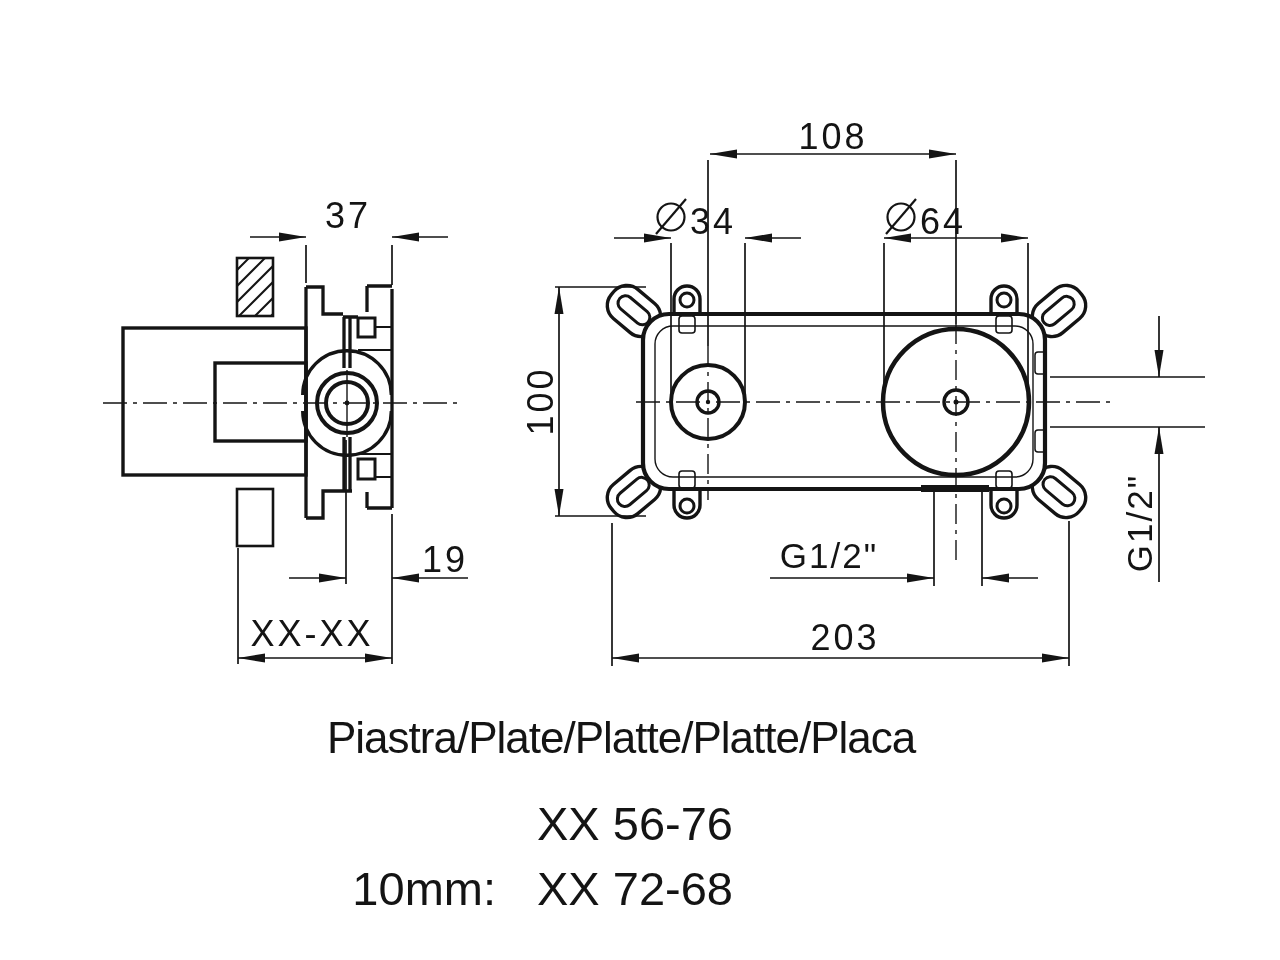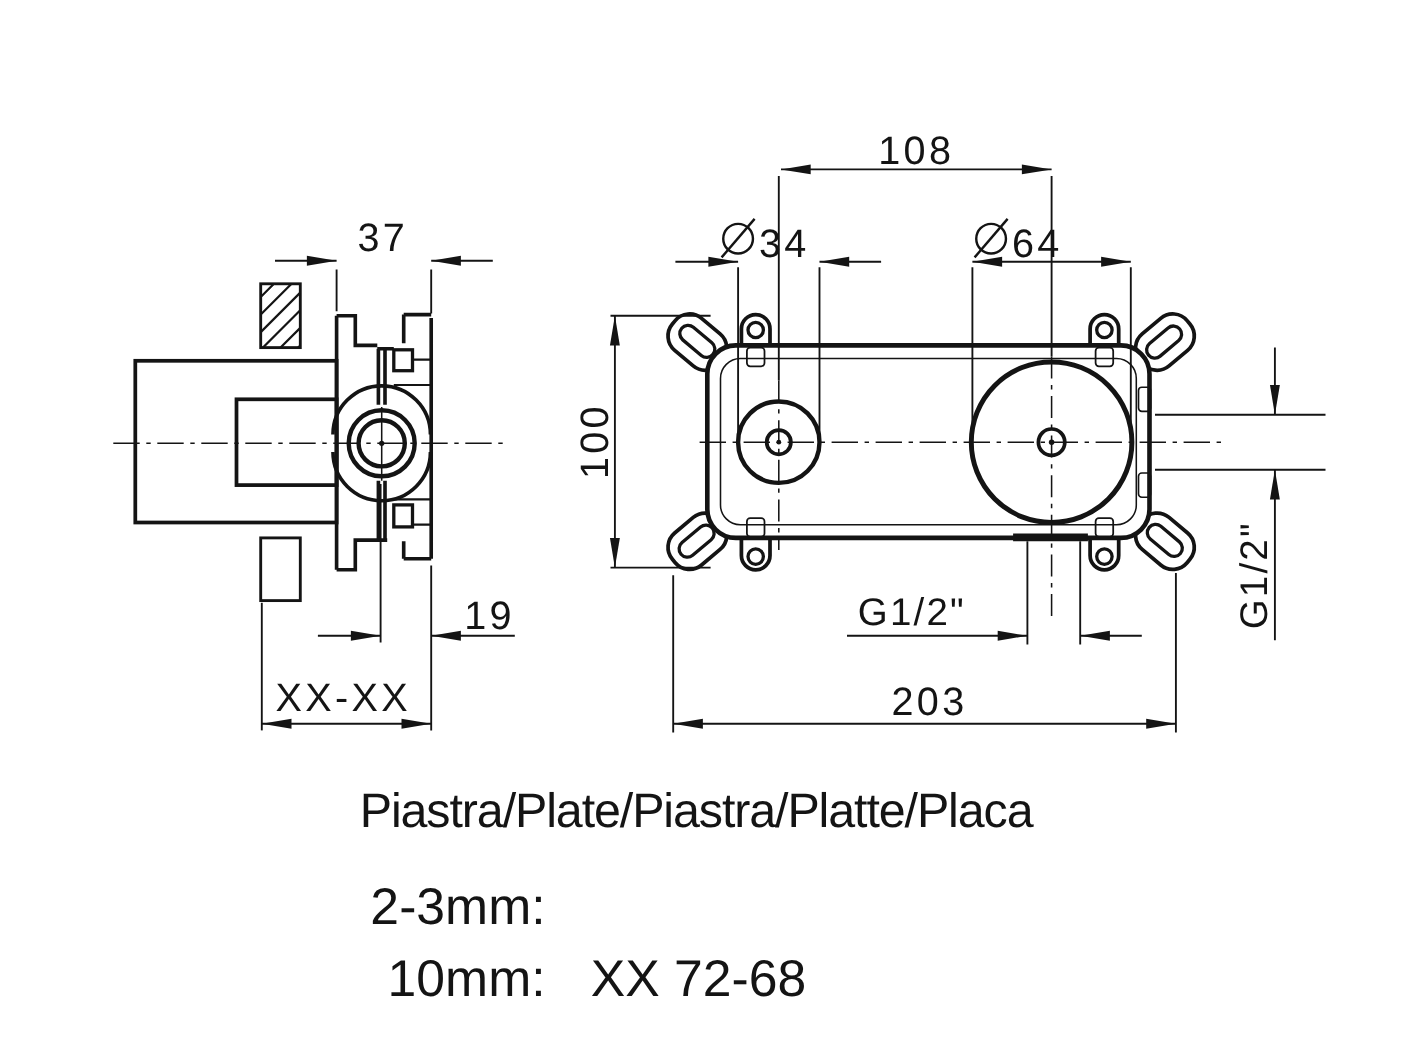--- a/index.html
+++ b/index.html
@@ -235,19 +235,19 @@
       <path d="M1050,377 H1205 M1050,427 H1205"></path>
       <path d="M1159,316 V377 M1159,427 V582"></path>
       <polygon points="1159,377 1154.5,350 1163.5,350" fill="currentColor" stroke="none"></polygon>
       <polygon points="1159,427 1154.5,454 1163.5,454" fill="currentColor" stroke="none"></polygon>
     </g>
     <text class="dimtxt-sm" transform="translate(1152,523) rotate(-90)" text-anchor="middle" stroke="none">G1/2"</text>
   </g>
 </svg>
 
   <div class="notes">
-    <div class="note-title">Piastra/Plate/Piastra/Platte/Placa</div>
-    <div class="note-label row1">2-3mm:</div>
+    <div class="note-title">Piastra/Plate/Platte/Platte/Placa</div>
+    <div class="note-value row1">XX 56-76</div>
     <div class="note-label row2">10mm:</div>
     <div class="note-value row2">XX 72-68</div>
   </div>
 
 </div>
 
 </body></html>

